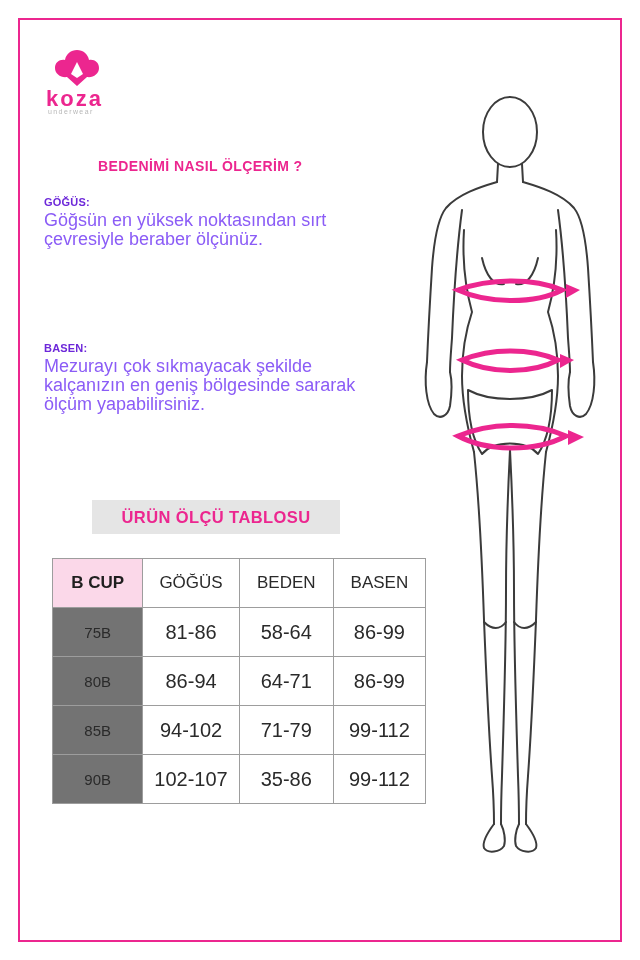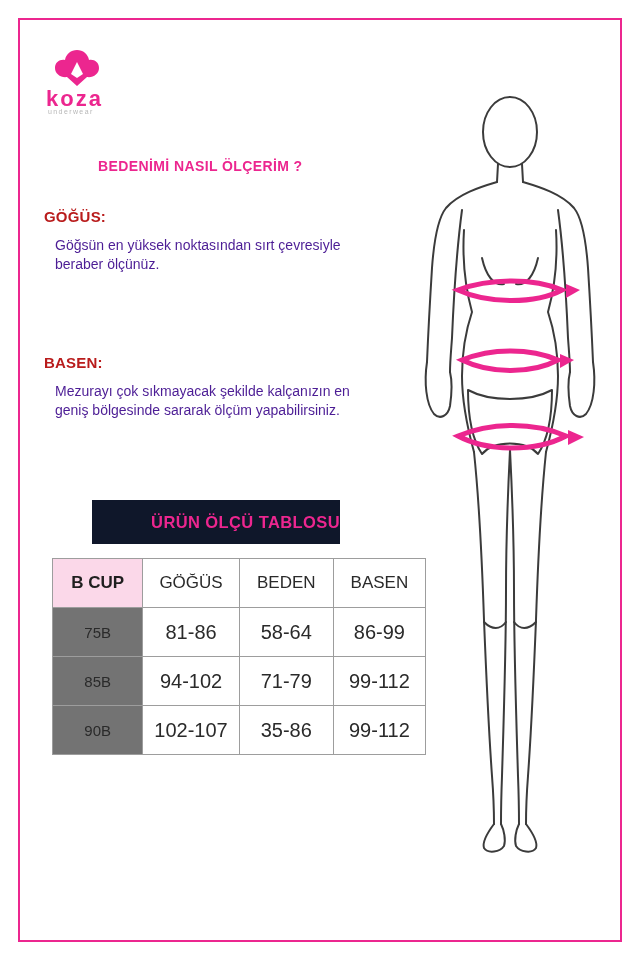--- a/index.html
+++ b/index.html
@@ -73,47 +73,47 @@
     font-weight: bold;
     color: #ec268f;
     letter-spacing: 0.4px;
   }
   .meas-block {
     position: absolute;
     left: 44px;
     width: 350px;
   }
   .meas-label {
-    font-size: 15px;
-    font-weight: bold;
-    color: #b91c1c;
-    margin: 12px 0 3px 0;
+    font-size: 11px;
+    font-weight: bold;
+    color: #6d28d9;
+    margin: 0 0 3px 0;
     letter-spacing: 0.2px;
   }
   .meas-desc {
-    font-size: 14px;
-    color: #4c1d95;
+    font-size: 18px;
+    color: #8b5cf6;
     line-height: 19px;
-    margin: 11px;
+    margin: 0;
   }
   #block-gogus { top: 196px; }
   #block-bel   { top: 276px; }
   #block-basen { top: 342px; }
 
   
   .table-title {
     position: absolute;
     left: 92px;
     top: 500px;
     width: 248px;
-    height: 44px;
-    background: #0f172a;
+    height: 34px;
+    background: #e5e5e5;
     display: flex;
     align-items: center;
-    justify-content: flex-end;
+    justify-content: center;
   }
   .table-title span {
     font-size: 16.5px;
     font-weight: bold;
     color: #ec268f;
     letter-spacing: 0.4px;
   }
   
   .size-table {
     position: absolute;
@@ -197,20 +197,26 @@
         <th class="col-b">GÖĞÜS</th>
         <th class="col-c">BEDEN</th>
         <th class="col-d">BASEN</th>
       </tr>
     </thead>
     <tbody>
       <tr>
         <td>75B</td>
         <td>81-86</td>
         <td>58-64</td>
+        <td>86-99</td>
+      </tr>
+      <tr>
+        <td>80B</td>
+        <td>86-94</td>
+        <td>64-71</td>
         <td>86-99</td>
       </tr>
       <tr>
         <td>85B</td>
         <td>94-102</td>
         <td>71-79</td>
         <td>99-112</td>
       </tr>
       <tr>
         <td>90B</td>

